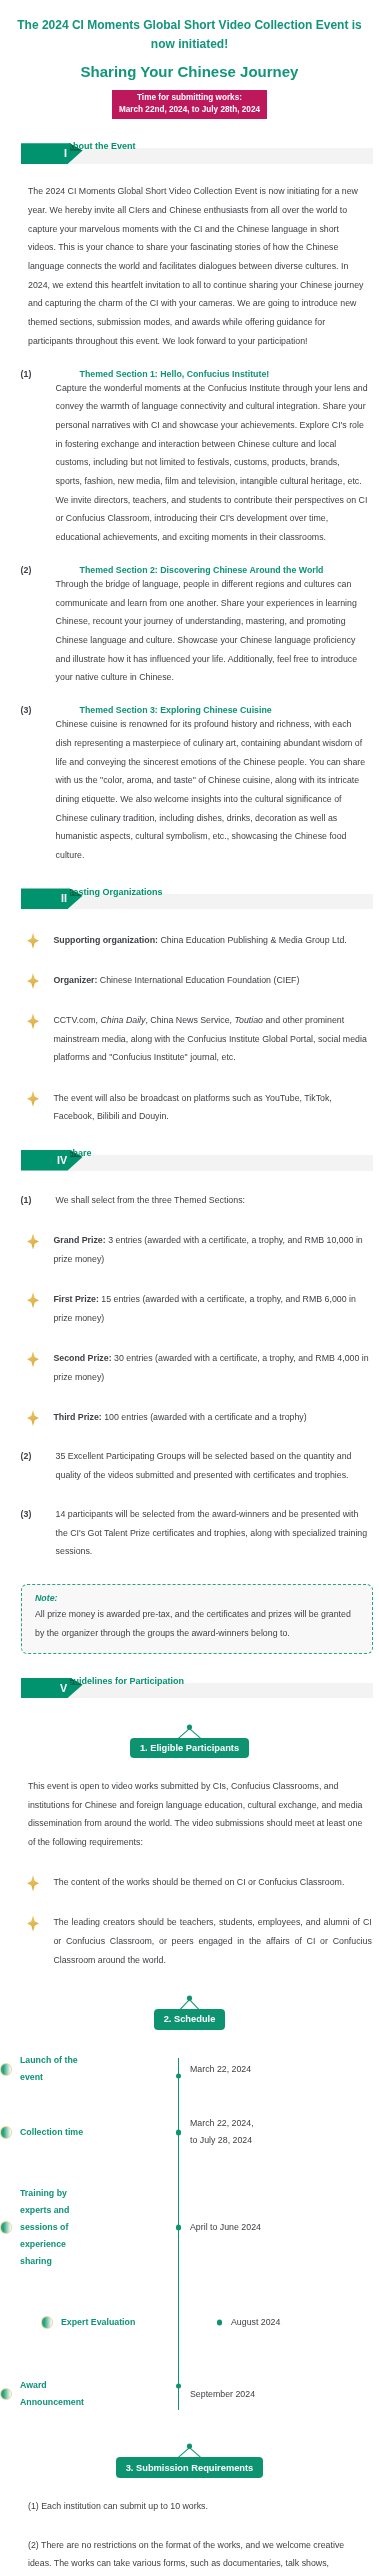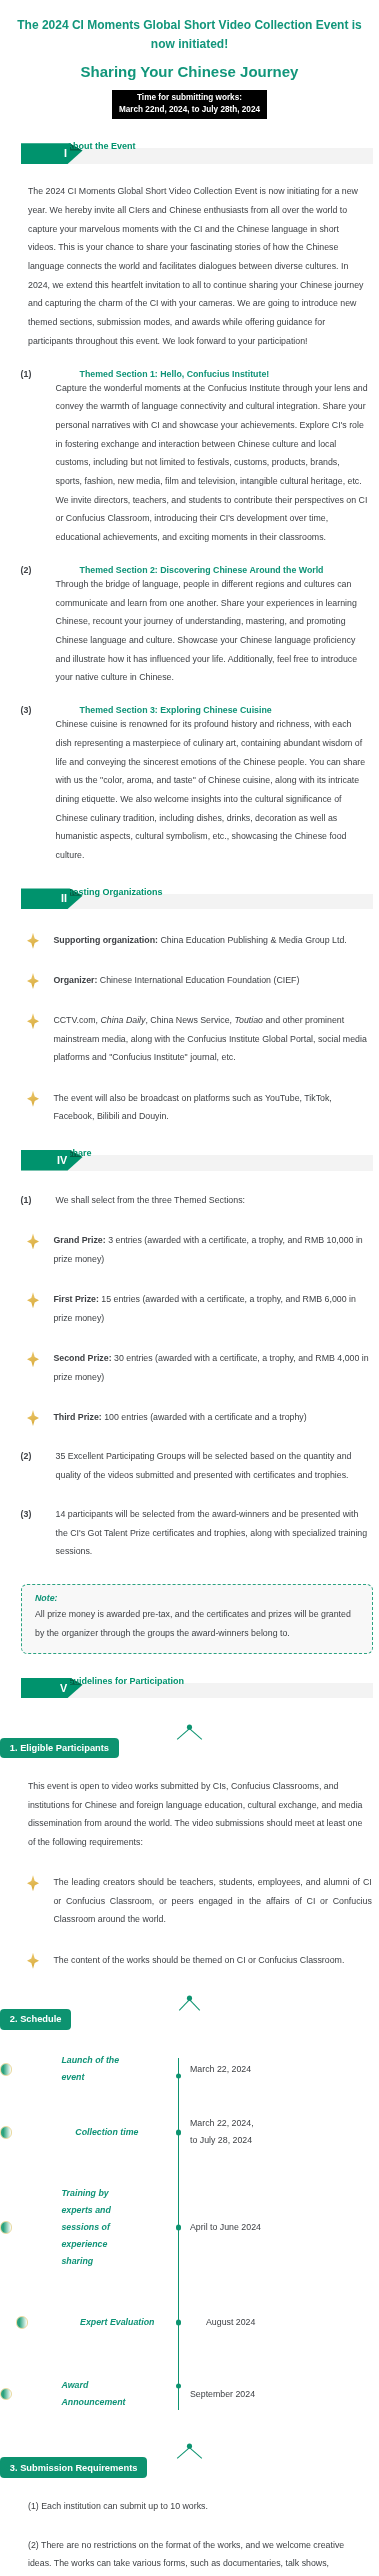--- a/index.html
+++ b/index.html
@@ -1,20 +1,20 @@
 <!DOCTYPE html>
 <html style="font-size:8.2px"><head>
 <meta charset="utf-8">
 <style>
   html,body{margin:0;padding:0;background:#ffffff;}
   body{width:379px;font-family:"Liberation Sans",sans-serif;color:#3e4145;font-size:8.8px;}
   .h-title{margin:15.5px 13.4px 0;text-align:center;font-size:12px;font-weight:bold;color:#12967b;line-height:1.65;}
   .h-sub{margin-top:8.2px;text-align:center;font-size:15px;font-weight:bold;color:#12967b;}
   .badge-wrap{text-align:center;margin-top:9.3px;}
-  .time-badge{display:inline-block;background:#000000;color:#fff;font-weight:bold;font-size:8.2px;line-height:1.5;padding:2.6px 6.7px;}
+  .time-badge{display:inline-block;background:#be185d;color:#fff;font-weight:bold;font-size:8.2px;line-height:1.5;padding:2.6px 6.7px;}
   
   .sec-header{position:relative;height:20.6px;margin:24px 5.7px 0 20.6px;}
   .sec-bar{position:absolute;left:0;right:0;bottom:0;height:15.5px;background:#f3f3f3;}
   .sec-chip{position:absolute;left:0;bottom:0;width:62px;height:20.6px;background:#00936d;
             clip-path:polygon(0 0,49px 0,62px 7.2px,47px 20.6px,0 20.6px);
             color:#fff;font-weight:bold;font-size:10.8px;line-height:20.6px;text-align:right;padding-right:0;box-sizing:border-box;}
   .sec-chip span{display:inline-block;margin-right:15.5px;}
   .sec-fold{position:absolute;left:49px;top:0;width:12.4px;height:7.2px;background:#045c43;
             clip-path:polygon(0 0,12.4px 7.2px,0 7.2px);}
   .sec-title{position:absolute;left:46px;bottom:9px;height:15.5px;line-height:15.5px;color:#00936d;font-weight:bold;font-size:9px;}
@@ -35,35 +35,35 @@
   .just{text-align:justify;}
   
   .hang-item{display:flex;margin:20.6px 11.3px 0 20.6px;line-height:2.12;}
   .hang-num{flex:none;width:35px;font-weight:bold;}
   .hang-body{flex:1;}
   
   .note-box{margin:23px 6.2px 0 20.6px;background:#f8f8f8;border:1px dashed #2aa381;border-radius:6.2px;padding:8.2px 13.4px 10.3px;}
   .note-label{color:#0f9377;font-weight:bold;font-style:italic;margin-bottom:2.1px;}
   .note-text{line-height:2.1;}
   
-  .hang{margin-top:26px;}
+  .hang{margin-top:26px;text-align:center;}
   .hang svg{display:block;margin:0 auto;}
   .hang-badge{display:inline-block;background:#0d9370;color:#fff;font-weight:bold;font-size:9.3px;
               padding:5.2px 9.8px;border-radius:4.1px;margin-top:-1.5px;}
   
   .timeline{position:relative;margin-top:21.6px;}
   .timeline::before{content:'';position:absolute;left:178px;top:7.2px;bottom:7.2px;width:1px;background:#0d9370;}
   .t-row{position:relative;display:flex;align-items:center;}
-  .t-left{flex:none;width:160px;display:flex;align-items:center;justify-content:space-between;padding-right:21.6px;box-sizing:border-box;font-style:italic;}
+  .t-left{flex:none;width:160px;display:flex;align-items:center;justify-content:flex-start;padding-right:21.6px;box-sizing:border-box;}
   .t-bullet{flex:none;width:10.3px;height:10.3px;border-radius:50%;border:0.5px solid #ead9a0;
             background:linear-gradient(90deg,#2ca37f 25%,#f4fbf7 95%);margin-right:7.7px;}
   .t-label{color:#0f9377;font-weight:bold;line-height:1.95;max-width:77px;}
   .t-dot{position:absolute;left:176px;top:50%;transform:translateY(-50%);width:5.2px;height:5.2px;border-radius:50%;background:#0d9370;}
   .t-date{margin-left:30px;line-height:1.95;white-space:pre-line;}
-  .pt1{padding:1px 0 14.4px;} .pt2{padding:14.4px 0;} .pt3{padding:20.6px 0;} .pt4{padding:23px 16px;} .pt5{padding:23px 0 6.2px;}
+  .pt1{padding:1px 0 14.4px;} .pt2{padding:14.4px 0;} .pt3{padding:20.6px 0;} .pt4{padding:23px 0;margin-left:41px;} .pt5{padding:23px 0 6.2px;}
   
   .req{margin:19.6px 29px 0 28px;line-height:2.12;}
   .em{font-style:italic;}
 </style>
 </head>
 <body>
 
 <div>
 
   <div class="h-title">The 2024 CI Moments Global Short Video Collection Event is now initiated!</div>
@@ -177,27 +177,27 @@
 
   <div class="hang">
     <svg width="37" height="15.5" viewBox="0 0 72 30">
       <circle cx="36" cy="6" r="5" fill="#0d9370"></circle>
       <line x1="36" y1="9" x2="12" y2="30" stroke="#0d9370" stroke-width="2"></line>
       <line x1="36" y1="9" x2="60" y2="30" stroke="#0d9370" stroke-width="2"></line>
     </svg>
     <div class="hang-badge">1. Eligible Participants</div>
   </div>
   <div class="para">This event is open to video works submitted by CIs, Confucius Classrooms, and institutions for Chinese and foreign language education, cultural exchange, and media dissemination from around the world. The video submissions should meet at least one of the following requirements:</div>
+  <div class="gb-row">
+    <div class="gb-icon"></div>
+    <div class="gb-text">The content of the works should be themed on CI or Confucius Classroom.</div>
+  </div>
   <div class="gb-row just">
     <div class="gb-icon"></div>
     <div class="gb-text">The leading creators should be teachers, students, employees, and alumni of CI or Confucius Classroom, or peers engaged in the affairs of CI or Confucius Classroom around the world.</div>
-  </div>
-  <div class="gb-row">
-    <div class="gb-icon"></div>
-    <div class="gb-text">The content of the works should be themed on CI or Confucius Classroom.</div>
   </div>
 
   <div class="hang">
     <svg width="37" height="15.5" viewBox="0 0 72 30">
       <circle cx="36" cy="6" r="5" fill="#0d9370"></circle>
       <line x1="36" y1="9" x2="16" y2="30" stroke="#0d9370" stroke-width="2"></line>
       <line x1="36" y1="9" x2="56" y2="30" stroke="#0d9370" stroke-width="2"></line>
     </svg>
     <div class="hang-badge">2. Schedule</div>
   </div>

